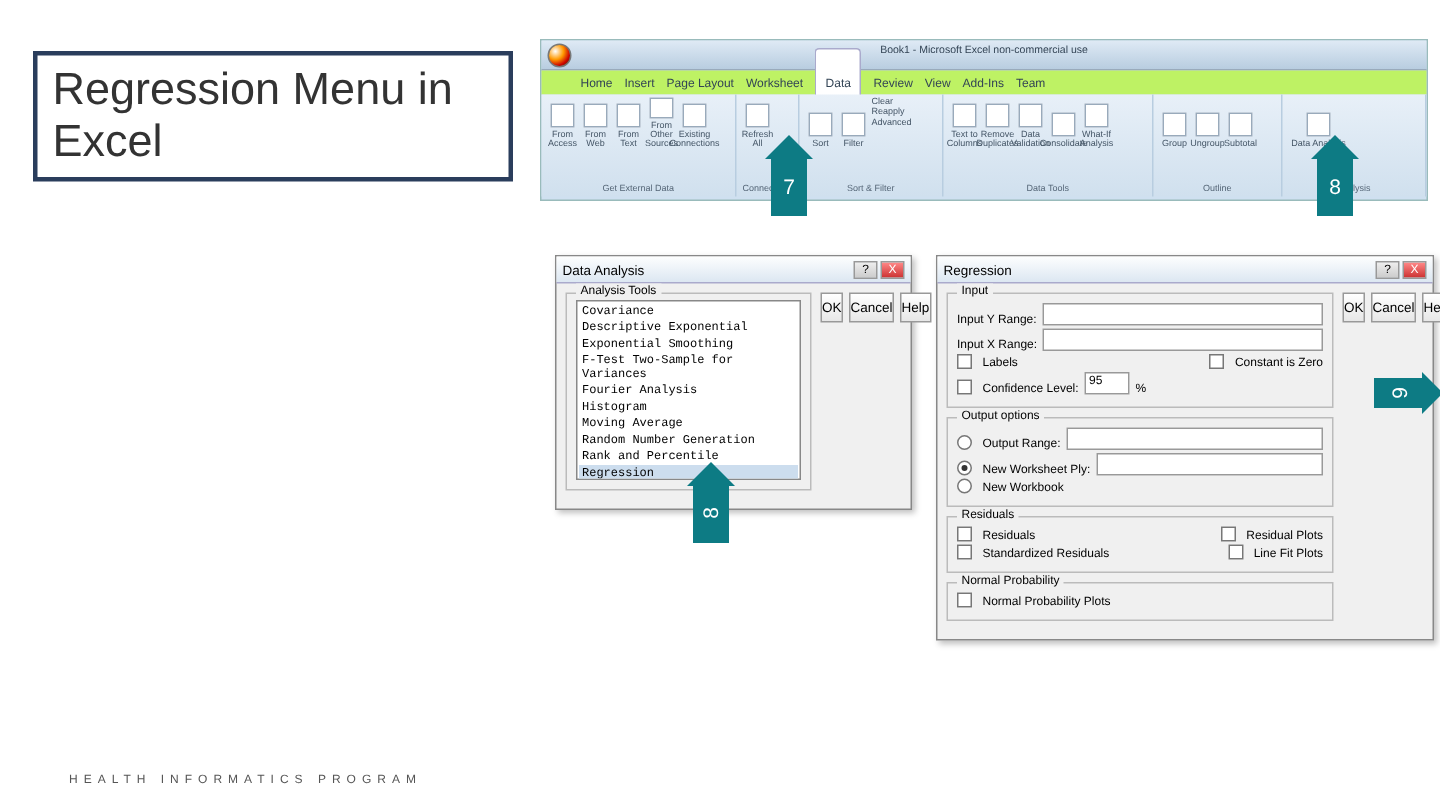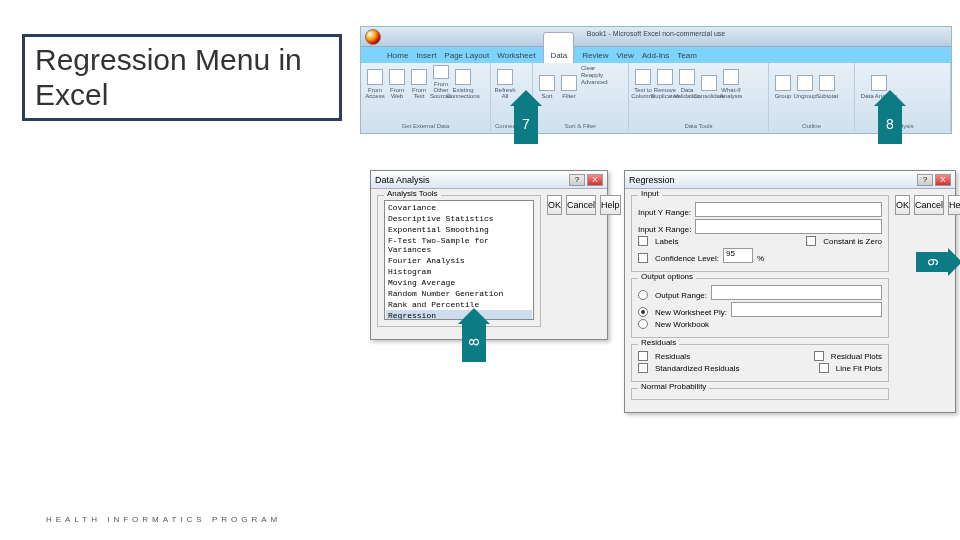--- a/index.html
+++ b/index.html
@@ -8,21 +8,21 @@
   .slide-title-box { position: absolute; left: 22px; top: 34px; width: 320px; border: 3px solid #2a3d5c; padding: 6px 10px; }
   .slide-title { font-size: 30px; font-weight: 400; color: #333; line-height: 1.15; }
 
   .footer-text { position: absolute; left: 22px; bottom: 16px; font-size: 8px; letter-spacing: 4px; color: #555; padding-left: 24px; }
 
   
   .excel-ribbon { position: absolute; left: 360px; top: 26px; width: 592px; height: 108px; background: #cfe0f0; border: 1px solid #9bb; font-size: 8px; color: #333; }
   .qat { position: absolute; left: 0; top: 0; width: 100%; height: 20px; background: linear-gradient(#dfeaf5,#b8cde0); border-bottom: 1px solid #9ab; }
   .qat .office-btn { position:absolute; left:4px; top:2px; width:16px; height:16px; border-radius:50%; background: radial-gradient(circle at 30% 30%, #fff, #f90 40%, #c00 70%, #060); border:1px solid #777; }
   .qat-title { position:absolute; left:50%; top:3px; transform:translateX(-50%); font-size:7px; color:#345; }
-  .tabs { position:absolute; top:20px; left:0; width:100%; height:16px; background:#7dd3fc; display:flex; padding-left:26px; gap:8px; font-size:8px; align-items:center; color:#345; }
+  .tabs { position:absolute; top:20px; left:0; width:100%; height:16px; background:#bef264; display:flex; padding-left:26px; gap:8px; font-size:8px; align-items:center; color:#345; }
   .tabs span.active { background:#fff; border:1px solid #aac; border-bottom:none; padding:18px 6px; border-radius:3px 3px 0 0; }
   .ribbon-body { position:absolute; top:36px; left:0; width:100%; height:68px; background:linear-gradient(#e8f0f8,#d0e0ee); display:flex; }
   .rgroup { border-right:1px solid #b8cde0; padding:2px 4px; display:flex; flex-direction:column; justify-content:space-between; font-size:6px; color:#456; }
   .rgroup .icons { display:flex; gap:2px; flex-wrap:wrap; align-items:flex-start; }
   .ricon { width:20px; height:34px; display:flex; flex-direction:column; align-items:center; justify-content:flex-end; text-align:center; font-size:6px; line-height:1; gap:2px; }
   .ricon .g { width:16px; height:16px; background:#fff; border:1px solid #9ab; }
   .rgroup-label { text-align:center; font-size:6px; color:#567; }
 
   
   .dialog { position:absolute; background:#f0f0f0; border:1px solid #888; font-size:9px; box-shadow:2px 2px 4px rgba(0,0,0,0.25); }
@@ -192,21 +192,21 @@
         <div>?</div>
         <div class="x">X</div>
       </div>
   </div>
   <div class="dlg-body">
     <div style="flex:1">
       <div class="groupbox">
         <div class="legend">Analysis Tools</div>
         <div class="listbox">
           <div>Covariance</div>
-          <div>Descriptive Statistics</div>
+          <div>Descriptive Exponential</div>
           <div>Exponential Smoothing</div>
           <div>F-Test Two-Sample for Variances</div>
           <div>Fourier Analysis</div>
           <div>Histogram</div>
           <div>Moving Average</div>
           <div>Random Number Generation</div>
           <div>Rank and Percentile</div>
           <div class="sel">Regression</div>
         </div>
       </div>
@@ -282,20 +282,24 @@
         <div class="row">
           <span class="chk"></span>
             <label>Standardized Residuals</label>
           <span style="flex:1"></span>
           <span class="chk"></span>
             <label>Line Fit Plots</label>
         </div>
       </div>
       <div class="groupbox">
         <div class="legend">Normal Probability</div>
+        <div class="row">
+            <span class="chk"></span>
+            <label>Normal Probability Plots</label>
+          </div>
       </div>
     </div>
     <div class="btncol">
       <div class="wbtn">OK</div>
       <div class="wbtn">Cancel</div>
       <div class="wbtn">Help</div>
     </div>
   </div>
 </div>
 

